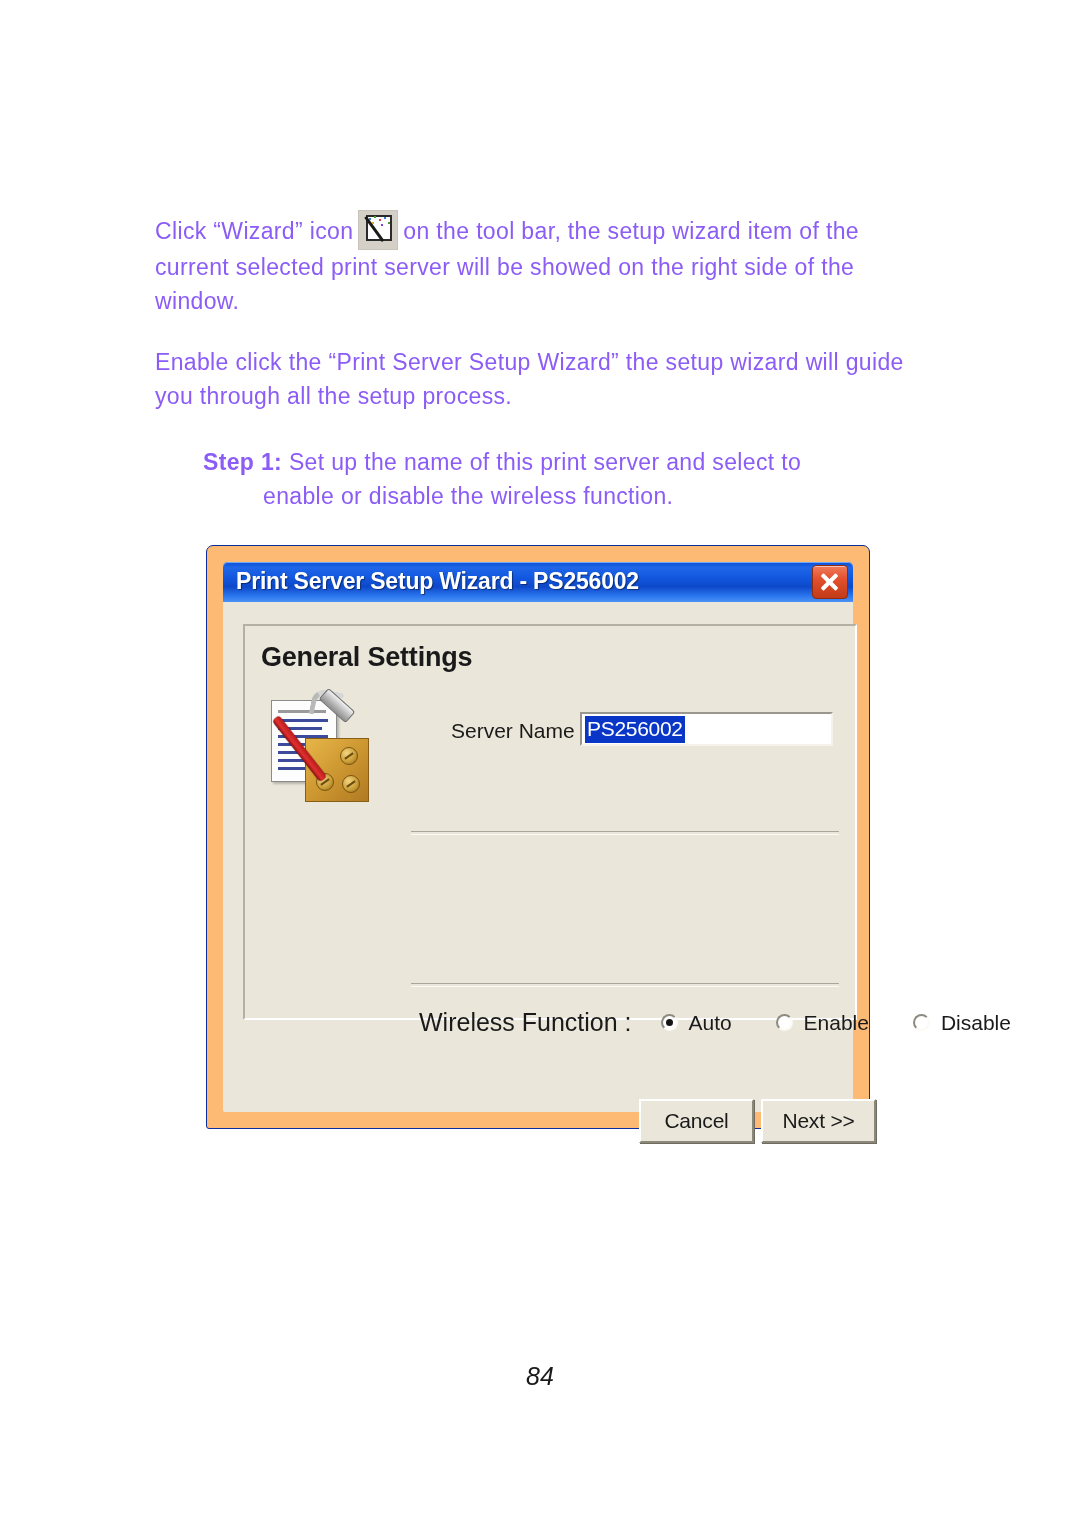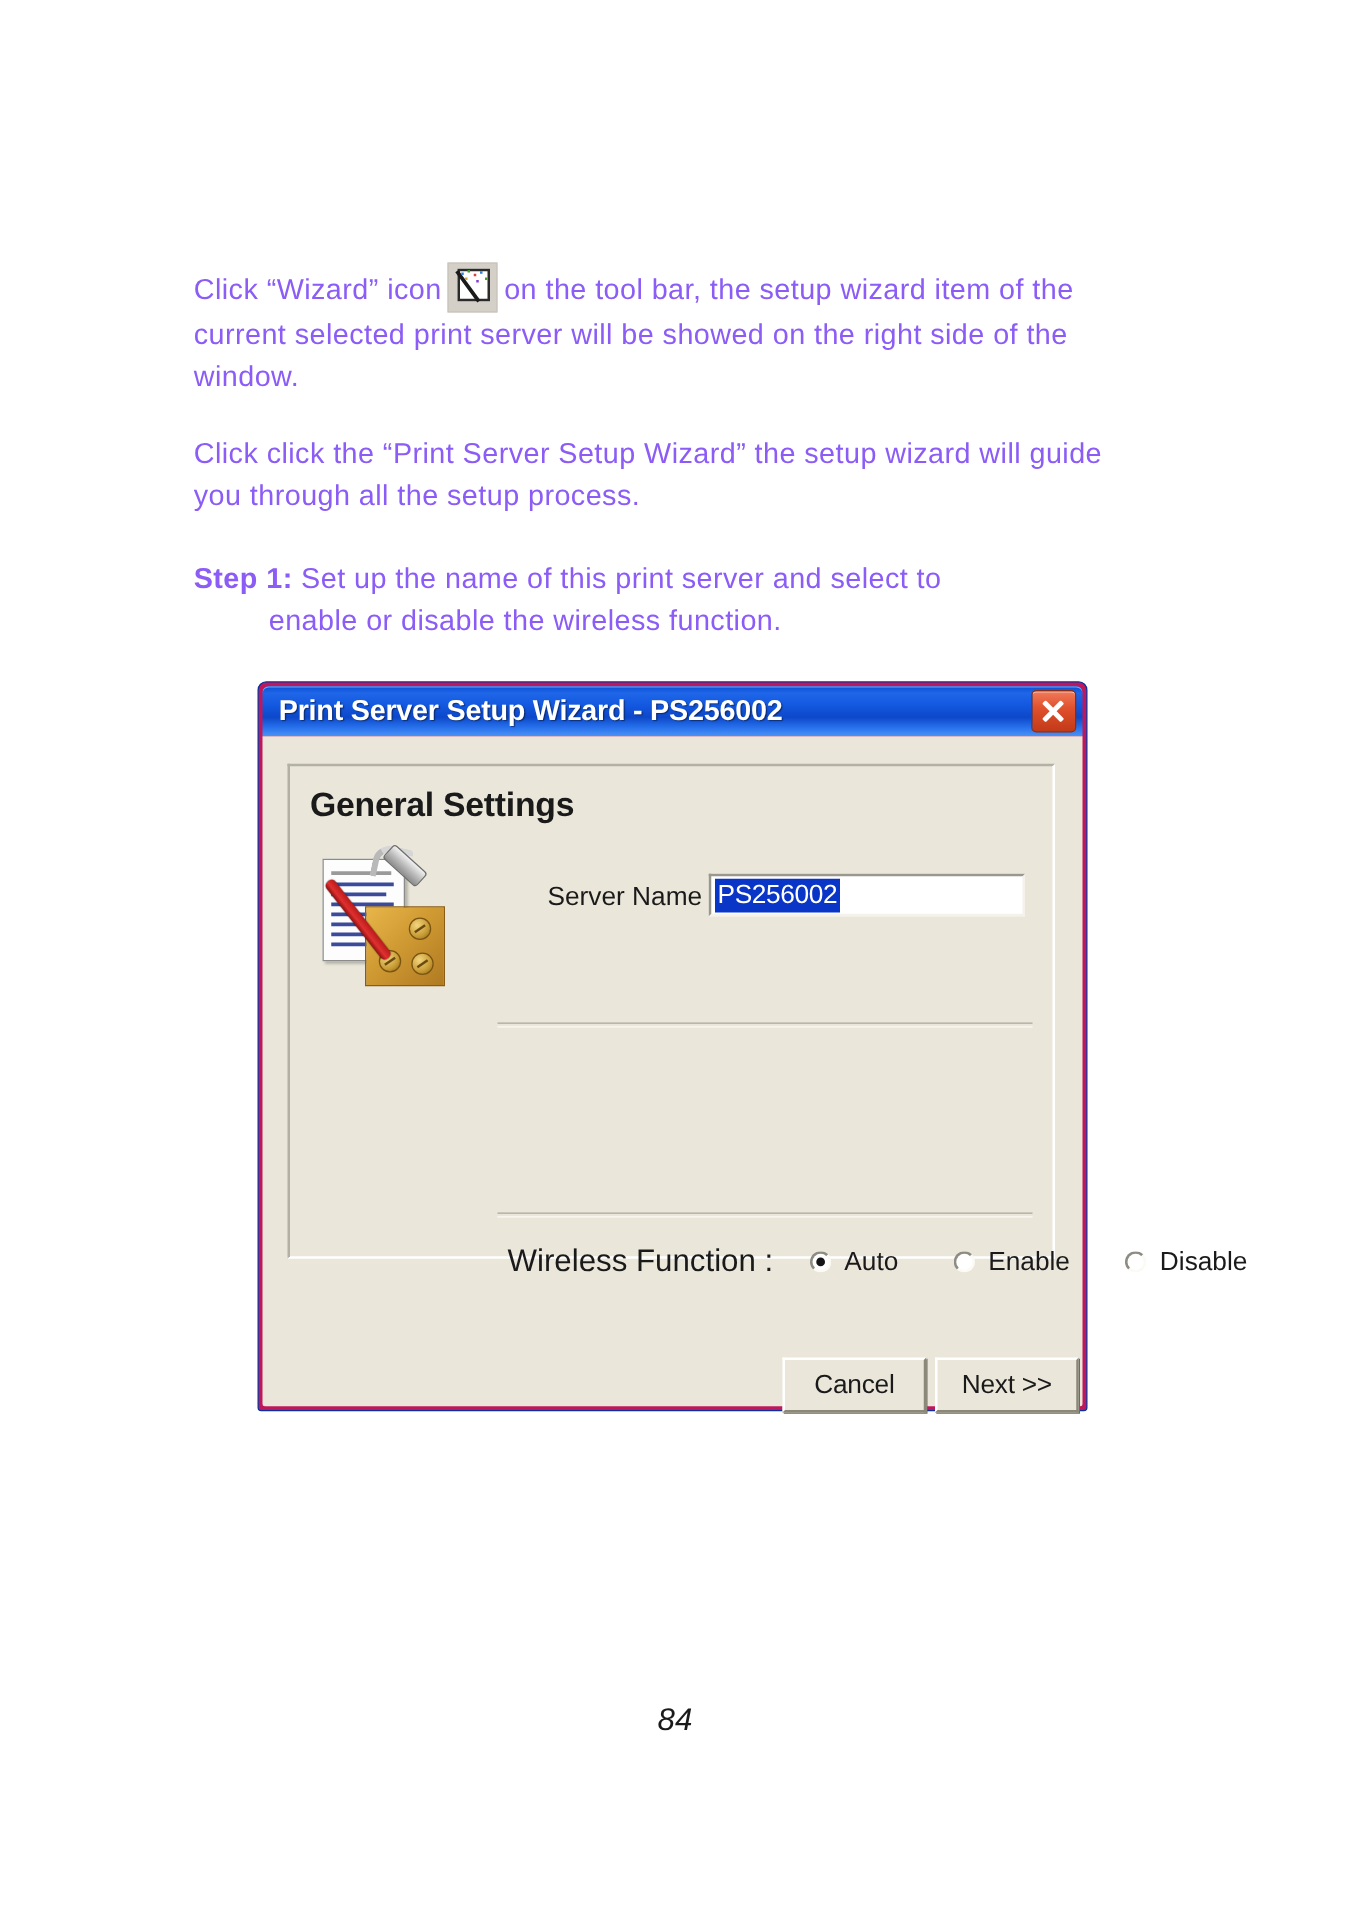--- a/index.html
+++ b/index.html
@@ -21,21 +21,21 @@
     position: absolute;
     left: 155px;
     width: 760px;
     font-size: 23px;
     line-height: 34px;
     letter-spacing: 0.35px;
     color: #8b5cf6;
   }
   #para-1 { top: 210px; }
   #para-2 { top: 345px; }
-  #para-3 { top: 445px; }
+  #para-3 { top: 445px; margin-left: 48px; }
 
   .step-indent {
     display: block;
     text-align: left;
     padding-left: 60px;
   }
 
   .wizard-icon-inline {
     display: inline-block;
     width: 38px;
@@ -79,25 +79,25 @@
     font-style: italic;
   }
 
   
   #dialog {
     position: absolute;
     left: 206px;
     top: 545px;
     width: 664px;
     height: 584px;
-    background: #be185d;
+    background: #fdba74;
     border: 1px solid #0a2f9a;
     border-radius: 7px 7px 3px 3px;
     box-sizing: border-box;
-    padding: 3px;
+    padding: 16px;
   }
   #dialog-chrome {
     width: 100%;
     height: 100%;
     position: relative;
   }
 
   #titlebar {
     height: 40px;
     border-radius: 5px 5px 0 0;
@@ -378,21 +378,21 @@
     letter-spacing: -0.2px;
   }
   #cancel-button { left: 416px; top: 497px; }
   #next-button   { left: 538px; top: 497px; }
 </style>
 </head>
 <body>
 
 <div class="doc-text" id="para-1"><span>Click “Wizard” icon</span><span class="wizard-icon-inline"><span class="wi-page"></span><span class="wi-wand"></span><span class="wi-spark" style="left:10px;top:7px;background:#2f7fd8"></span><span class="wi-spark" style="left:15px;top:5px;background:#3fa02f"></span><span class="wi-spark" style="left:20px;top:8px;background:#d83f3f"></span><span class="wi-spark" style="left:25px;top:6px;background:#2f7fd8"></span><span class="wi-spark" style="left:29px;top:11px;background:#3fa02f"></span><span class="wi-spark" style="left:13px;top:11px;background:#d8a82f"></span><span class="wi-spark" style="left:22px;top:13px;background:#7f3fd8"></span></span><span>on the tool bar, the setup wizard item of the current selected print server will be showed on the right side of the window.</span></div>
 
-<div class="doc-text" id="para-2">Click click the “Print Server Setup Wizard” the setup wizard will guide you through all the setup process.</div>
+<div class="doc-text" id="para-2">Enable click the “Print Server Setup Wizard” the setup wizard will guide you through all the setup process.</div>
 
 <div class="doc-text" id="para-3"><span style="font-weight:bold">Step 1:</span><span> Set up the name of this print server and select to</span><span class="step-indent">enable or disable the wireless function.</span></div>
 
 <div id="page-number">84</div>
 
 <div id="dialog">
   <div id="dialog-chrome">
 
     <div id="titlebar">
       <div id="titlebar-text">Print Server Setup Wizard - PS256002</div>

